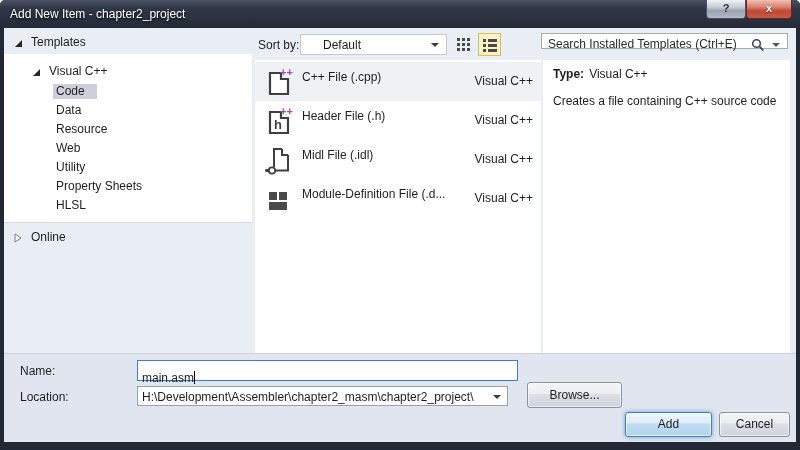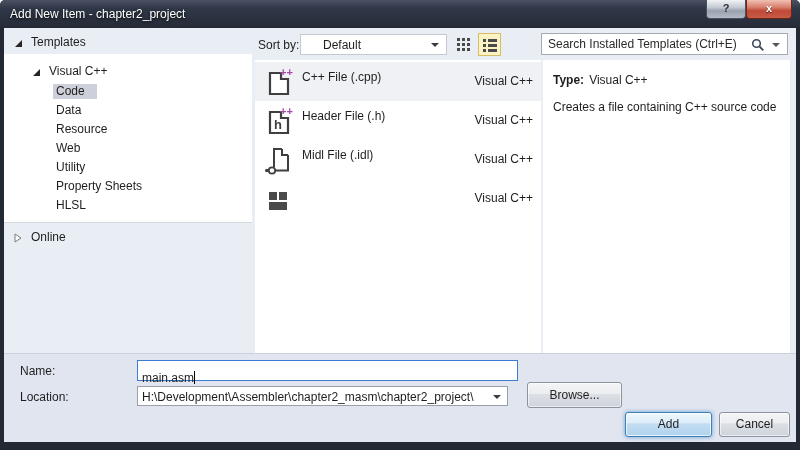--- a/index.html
+++ b/index.html
@@ -78,42 +78,42 @@
 
   .view-btn { position:absolute; top:7px; width:19px; height:19px; }
   .view-grid { left:450px; }
   .view-list {
     left:474px; top:5px; width:23px; height:23px;
     background:#fbf3c3; border:1px solid #d9bd62;
   }
   .view-btn svg { position:absolute; left:50%; top:50%; transform:translate(-50%,-50%); }
 
   .search-box {
-    position:absolute; left:537px; top:5px; width:247px; height:22px;
+    position:absolute; left:537px; top:5px; width:247px; height:16px;
     background:#fff; border:1px solid #a5aab5;
   }
   .search-box .ph { position:absolute; left:6px; top:3px; color:#2b2b2b; }
   .search-box svg { position:absolute; right:22px; top:4px; }
   .search-box .arr-down { position:absolute; right:7px; top:9px; border-top-color:#555; }
 
   
   .list-pane {
     position:absolute; left:251px; top:32px; width:286px; height:293px;
     background:#fff;
   }
   .tpl-row { position:absolute; left:0; width:100%; height:39px; }
   .tpl-row.selected { background:#f0f1f5; }
   .tpl-row .ic { position:absolute; left:10px; top:5px; }
   .tpl-row .nm { position:absolute; left:47px; top:8px; white-space:nowrap; }
   .tpl-row .ty { position:absolute; right:8px; top:12px; }
 
   
   .detail-pane {
     position:absolute; left:539px; top:32px; width:247px; height:293px;
-    background:#fff; padding:13px 10px;
+    background:#fff; padding:7px 10px;
   }
   .detail-pane .typeline { margin-bottom:13px; }
   .detail-pane b { margin-right:5px; }
 
   
   .footer {
     position:absolute; left:0; top:325px; width:792px; height:89px;
     background:#e1e5ef; border-top:1px solid #cbd0da;
   }
   .f-label { position:absolute; left:16px; }
@@ -278,20 +278,21 @@
         <span class="nm">Midl File (.idl)</span>
         <span class="ty">Visual C++</span>
       </div>
 
       <div class="tpl-row" style="top:119px">
         <svg class="ic" width="28" height="30" viewBox="0 0 28 30">
           <rect x="4" y="8" width="8" height="8" fill="#4a4a4a"></rect>
           <rect x="14" y="8" width="8" height="8" fill="#4a4a4a"></rect>
           <rect x="4" y="18" width="18" height="8" fill="#4a4a4a"></rect>
         </svg>
+        <span class="nm">Module-Definition File (.d...</span>
         <span class="ty">Visual C++</span>
       </div>
     </div>
 
     <div class="detail-pane">
       <div class="typeline">
         <b>Type:</b><span>Visual C++</span>
       </div>
       <div>Creates a file containing C++ source code</div>
     </div>

